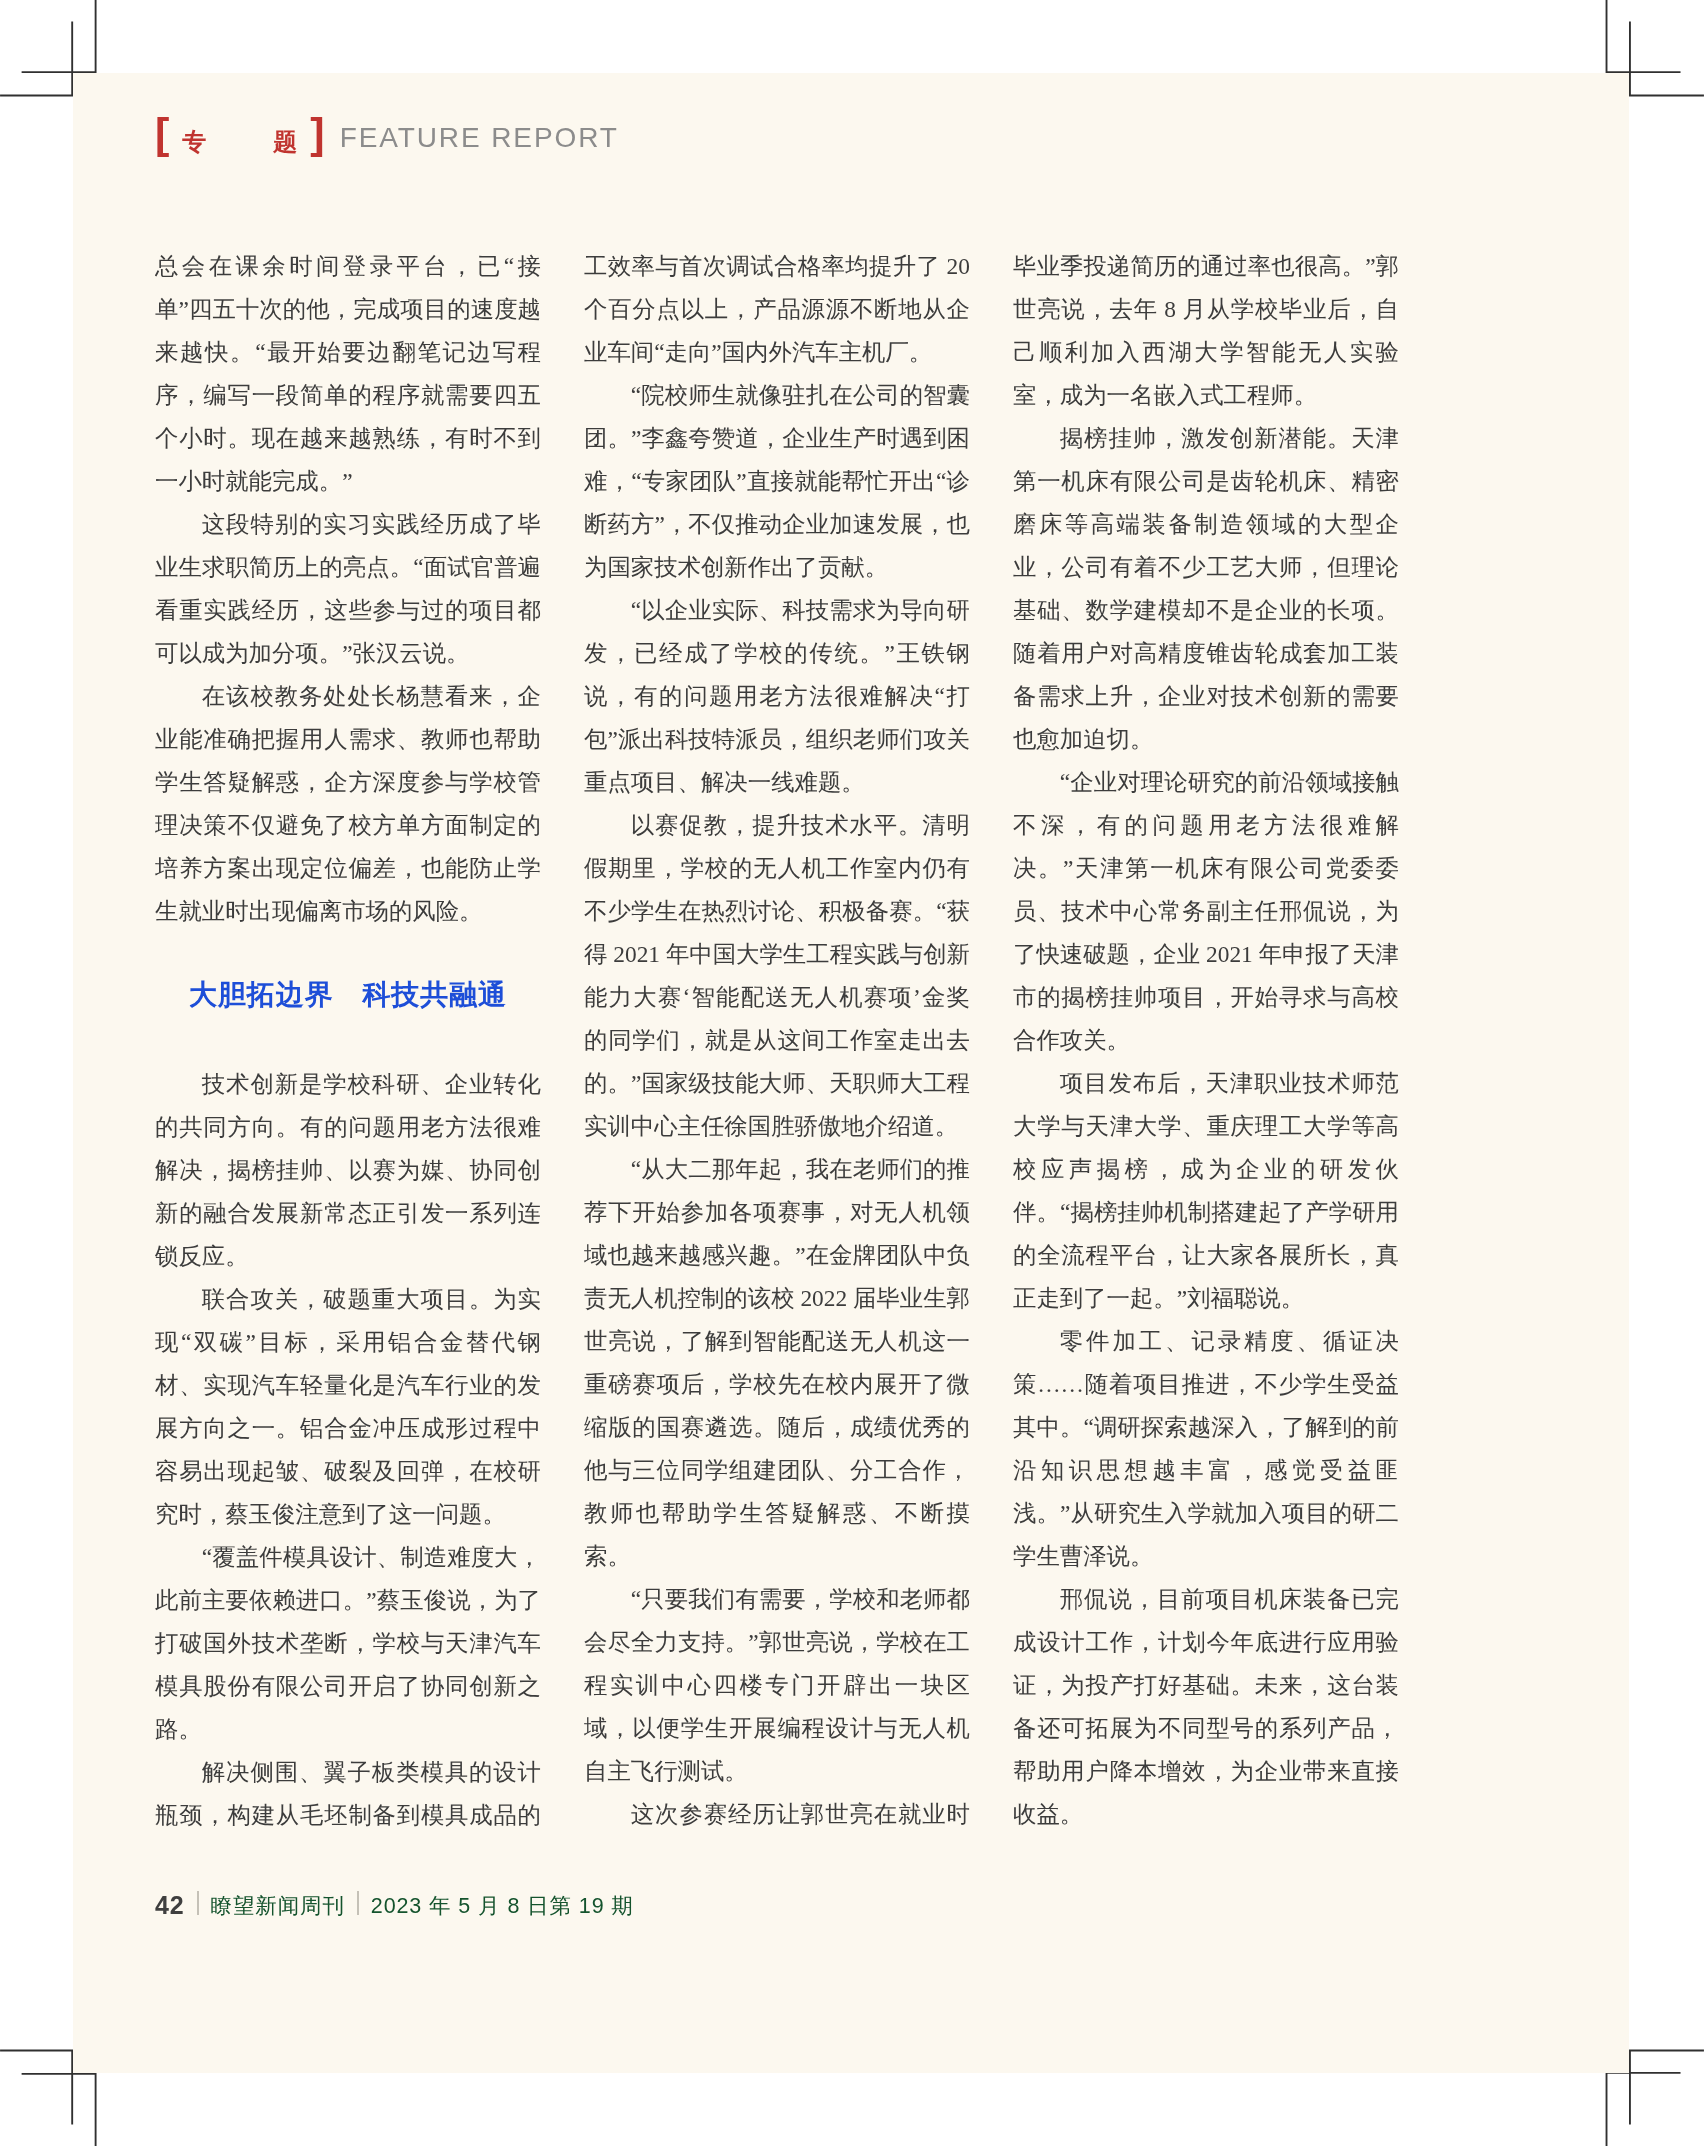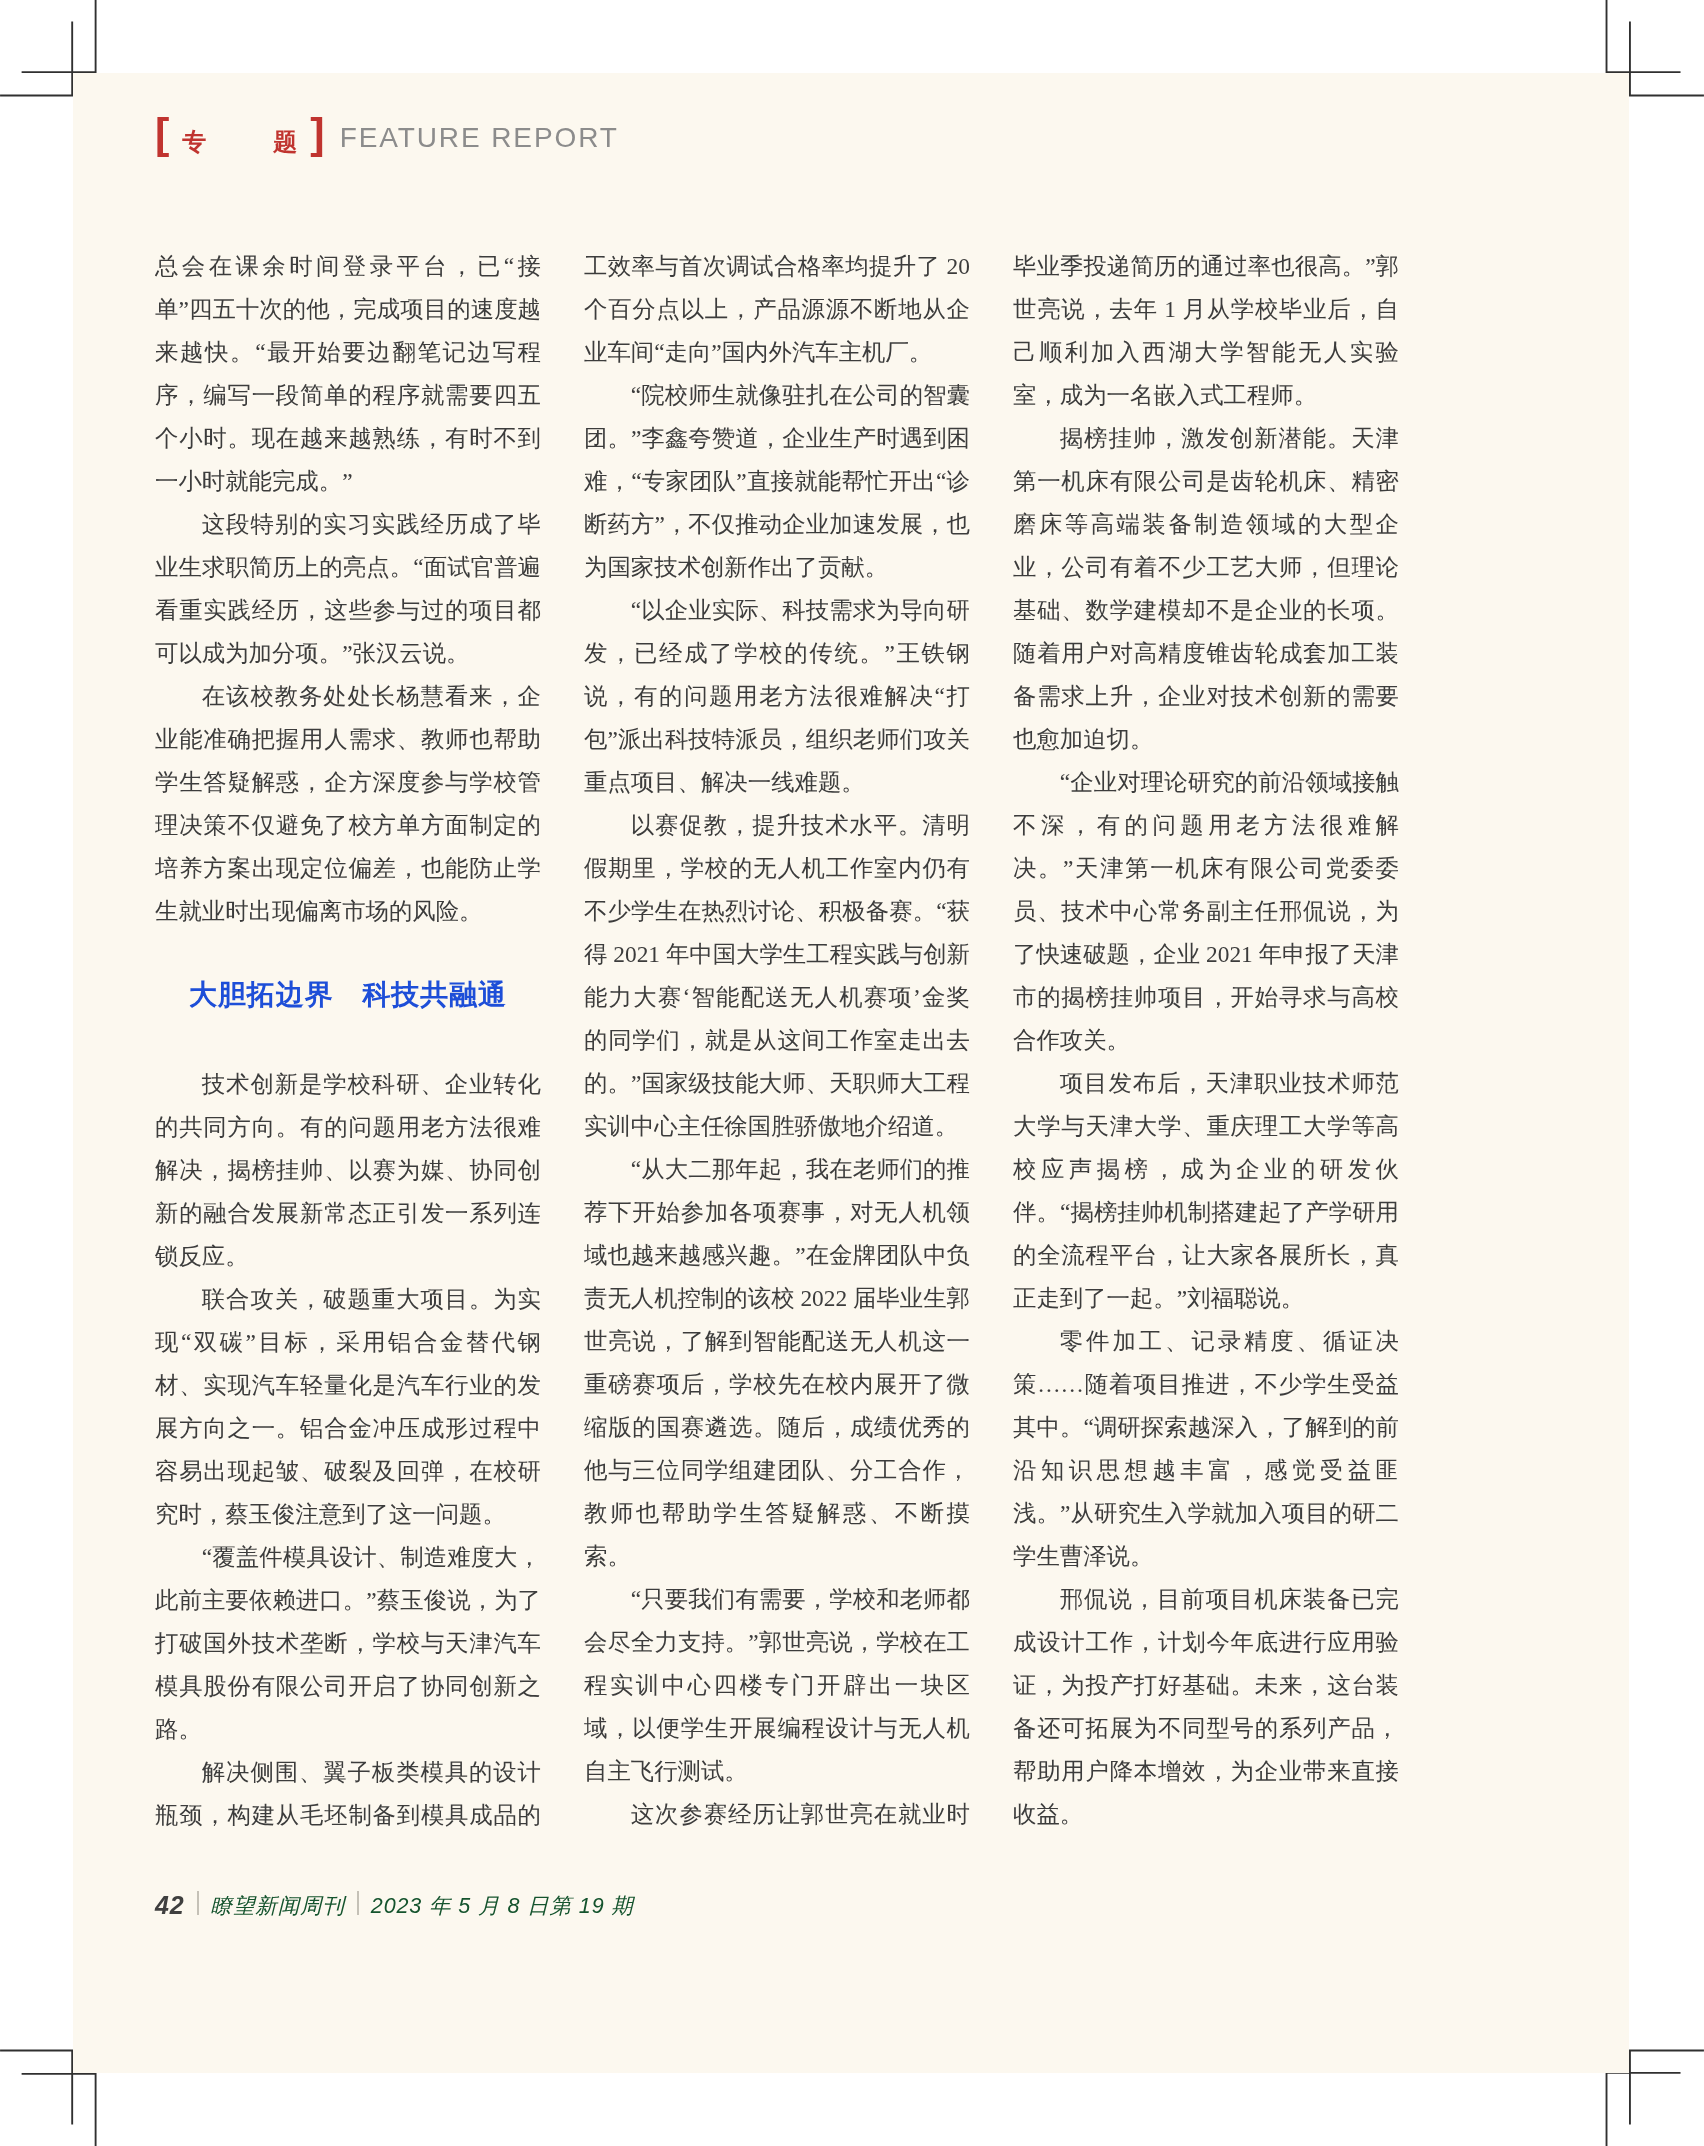--- a/index.html
+++ b/index.html
@@ -56,21 +56,20 @@
     font-family:"Liberation Sans","DejaVu Sans",sans-serif;
     font-weight:700; font-size:28px; line-height:42px;
     color:#1d4ed8; text-align:center; text-indent:0;
     margin:41px 0 47px 0; letter-spacing:0.9px;
   }
   
   .footer {
     position:absolute; left:155px; top:1891px;
     display:flex; align-items:flex-start; gap:12px;
     font-family:"Liberation Sans","DejaVu Sans",sans-serif;
-    font-style:italic;
   }
   .page-num { font-size:25px; font-weight:700; color:#3F3F3F; letter-spacing:0.9px; }
   .vbar { width:1.9px; height:24px; background:#C5C1B7; }
   .fmeta { font-size:21.5px; color:#14532d; letter-spacing:0.9px; white-space:nowrap; }
 </style>
 </head>
 <body>
 
 <svg class="crop-marks" viewBox="0 0 1819 2291" xmlns="http://www.w3.org/2000/svg">
   <path d="M102 0 V77 H23 M0 102 H77 V23
@@ -107,21 +106,21 @@
     <p class="para">工效率与首次调试合格率均提升了 20 个百分点以上，产品源源不断地从企业车间“走向”国内外汽车主机厂。</p>
     <p class="para ind">“院校师生就像驻扎在公司的智囊团。”李鑫夸赞道，企业生产时遇到困难，“专家团队”直接就能帮忙开出“诊断药方”，不仅推动企业加速发展，也为国家技术创新作出了贡献。</p>
     <p class="para ind">“以企业实际、科技需求为导向研发，已经成了学校的传统。”王铁钢说，有的问题用老方法很难解决“打包”派出科技特派员，组织老师们攻关重点项目、解决一线难题。</p>
     <p class="para ind">以赛促教，提升技术水平。清明假期里，学校的无人机工作室内仍有不少学生在热烈讨论、积极备赛。“获得 2021 年中国大学生工程实践与创新能力大赛‘智能配送无人机赛项’金奖的同学们，就是从这间工作室走出去的。”国家级技能大师、天职师大工程实训中心主任徐国胜骄傲地介绍道。</p>
     <p class="para ind">“从大二那年起，我在老师们的推荐下开始参加各项赛事，对无人机领域也越来越感兴趣。”在金牌团队中负责无人机控制的该校 2022 届毕业生郭世亮说，了解到智能配送无人机这一重磅赛项后，学校先在校内展开了微缩版的国赛遴选。随后，成绩优秀的他与三位同学组建团队、分工合作，教师也帮助学生答疑解惑、不断摸索。</p>
     <p class="para ind">“只要我们有需要，学校和老师都会尽全力支持。”郭世亮说，学校在工程实训中心四楼专门开辟出一块区域，以便学生开展编程设计与无人机自主飞行测试。</p>
     <p class="para ind">这次参赛经历让郭世亮在就业时如鱼得水。“学起专业课更加得心应手，</p>
   </div>
 
   <div class="col">
-    <p class="para">毕业季投递简历的通过率也很高。”郭世亮说，去年 1 月从学校毕业后，自己顺利加入西湖大学智能无人实验室，成为一名嵌入式工程师。</p>
+    <p class="para">毕业季投递简历的通过率也很高。”郭世亮说，去年 8 月从学校毕业后，自己顺利加入西湖大学智能无人实验室，成为一名嵌入式工程师。</p>
     <p class="para ind">揭榜挂帅，激发创新潜能。天津第一机床有限公司是齿轮机床、精密磨床等高端装备制造领域的大型企业，公司有着不少工艺大师，但理论基础、数学建模却不是企业的长项。随着用户对高精度锥齿轮成套加工装备需求上升，企业对技术创新的需要也愈加迫切。</p>
     <p class="para ind">“企业对理论研究的前沿领域接触不深，有的问题用老方法很难解决。”天津第一机床有限公司党委委员、技术中心常务副主任邢侃说，为了快速破题，企业 2021 年申报了天津市的揭榜挂帅项目，开始寻求与高校合作攻关。</p>
     <p class="para ind">项目发布后，天津职业技术师范大学与天津大学、重庆理工大学等高校应声揭榜，成为企业的研发伙伴。“揭榜挂帅机制搭建起了产学研用的全流程平台，让大家各展所长，真正走到了一起。”刘福聪说。</p>
     <p class="para ind">零件加工、记录精度、循证决策……随着项目推进，不少学生受益其中。“调研探索越深入，了解到的前沿知识思想越丰富，感觉受益匪浅。”从研究生入学就加入项目的研二学生曹泽说。</p>
     <p class="para ind">邢侃说，目前项目机床装备已完成设计工作，计划今年底进行应用验证，为投产打好基础。未来，这台装备还可拓展为不同型号的系列产品，帮助用户降本增效，为企业带来直接收益。</p>
     <p class="para ind">
       <span>项目即将结题，但这只是校企科创融合的起点。“下一步，我们还准备在新产品开发分析等方面与高校加深合作。”邢侃说。</span>
     </p>
   </div>
 

